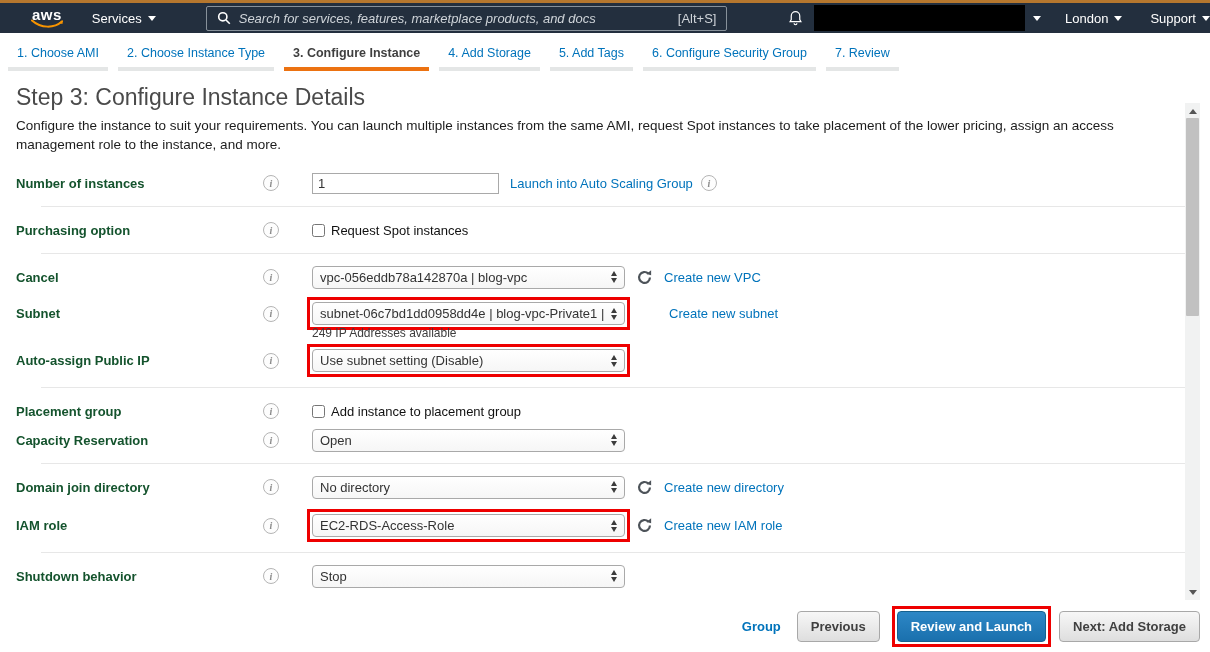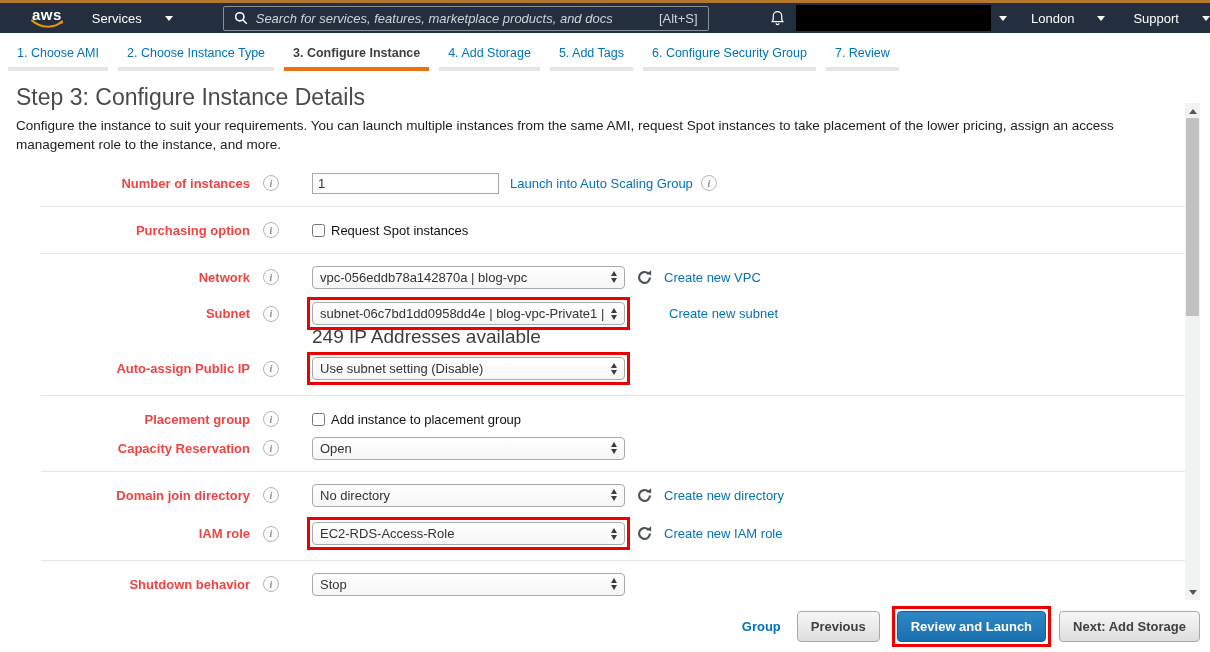--- a/index.html
+++ b/index.html
@@ -5,21 +5,21 @@
   * { box-sizing: border-box; margin: 0; padding: 0; }
   html,body { width:1210px; height:652px; overflow:hidden; background:#fff;
     font-family:"Liberation Sans", sans-serif; }
 
   
   .top-accent { height:3px; background:#b5772e; }
   .topnav { height:30px; background:#232f3e; display:flex; align-items:center; color:#fff; }
   .aws-logo { margin-left:32px; position:relative; font-weight:bold; font-size:15px;
     letter-spacing:.5px; line-height:14px; padding-bottom:6px; }
   .aws-logo svg { position:absolute; left:-1px; bottom:0; }
-  .nav-item { font-size:13px; color:#fff; display:flex; align-items:center; gap:23px; cursor:pointer; }
+  .nav-item { font-size:13px; color:#fff; display:flex; align-items:center; gap:6px; cursor:pointer; }
   .services { margin-left:30px; }
   .caret { width:0; height:0; border-left:4px solid transparent; border-right:4px solid transparent;
     border-top:5px solid #fff; display:inline-block; }
   .searchbox { margin-left:50px; width:556px; height:25px; border:1px solid #87919a; border-radius:2px;
     display:flex; align-items:center; padding:0 10px; gap:8px; background:#232f3e; }
   .searchbox input { flex:1; background:transparent; border:none; outline:none; color:#eee;
     font-size:13px; font-style:italic; font-family:"Liberation Sans",sans-serif; }
   .searchbox input::placeholder { color:#cfd4d9; font-style:italic; }
   .shortcut { color:#cfd4d9; font-size:13px; }
   .bell { margin-left:60px; display:flex; align-items:center; cursor:pointer; }
@@ -35,21 +35,21 @@
     border-bottom:4px solid #e4e6e6; white-space:nowrap; cursor:pointer; }
   .tab.active { color:#3f3f3f; font-weight:bold; border-bottom-color:#ec7211; cursor:default; }
 
   
   .content { position:relative; height:525px; overflow:hidden; padding-left:16px; background:#fff; }
   .page-title { font-size:23px; color:#4a4a4a; font-weight:400; margin-top:9px; }
   .page-desc { width:1166px; font-size:13.5px; color:#1c1c1c; line-height:19px; margin-top:5px; }
 
   .form { margin-top:16px; }
   .row { display:flex; align-items:center; min-height:26px; margin-bottom:3px; }
-  .lbl { width:234px; text-align:right; font-weight:bold; font-size:13px; color:#ef4444; }
+  .lbl { width:234px; text-align:left; font-weight:bold; font-size:13px; color:#14532d; }
   .info { width:16px; height:16px; min-width:16px; border:1px solid #b5b5b5; border-radius:50%;
     color:#8a8a8a; font:italic bold 10px "Liberation Serif", serif; display:flex; align-items:center;
     justify-content:center; margin-left:13px; background:#fdfdfd; cursor:pointer; }
   .ctrl { margin-left:33px; display:flex; align-items:center; }
   .ctrl .info { margin-left:8px; }
 
   input.txt { width:187px; height:21px; border:1px solid #a9a9a9; font-size:13px; padding:0 5px;
     color:#333; font-family:"Liberation Sans",sans-serif; }
   .select { width:313px; height:23px; border:1px solid #a9a9a9; border-radius:4px;
     background:linear-gradient(#ffffff,#f6f6f6); display:flex; align-items:center;
@@ -59,21 +59,21 @@
   .tri-up { width:0; height:0; border-left:3.5px solid transparent; border-right:3.5px solid transparent;
     border-bottom:5px solid #3c3c3c; margin-bottom:2px; }
   .tri-dn { width:0; height:0; border-left:3.5px solid transparent; border-right:3.5px solid transparent;
     border-top:5px solid #3c3c3c; }
   .redbox { border:3px solid #ee0000; padding:2px; display:inline-flex; background:transparent; }
   .refresh { margin-left:11px; display:flex; align-items:center; cursor:pointer; }
   .link { color:#0073bb; font-size:13px; text-decoration:none; margin-left:11px; cursor:pointer; }
   .link-aligned { margin-left:39px; }
   .chk { display:flex; align-items:center; font-size:13px; color:#111; cursor:pointer; }
   .chk input { width:13px; height:13px; margin-right:6px; }
-  .note { padding-left:296px; font-size:19px; color:#3d3d3d; margin-top:-4px; margin-bottom:4px; }
+  .note { padding-left:296px; font-size:12px; color:#3d3d3d; margin-top:-4px; margin-bottom:4px; }
   .divider { border:none; border-top:1px solid #e7e7e7; margin:10px 25px 10px 25px; }
 
   
   .scrollbar { position:absolute; right:10px; top:28px; bottom:0; width:15px; background:#f1f2f2; }
   .scroll-btn { position:absolute; left:0; width:15px; height:16px; background:#f1f2f2;
     display:flex; align-items:center; justify-content:center; cursor:pointer; }
   .scroll-btn.up { top:0; }
   .scroll-btn.down { bottom:0; }
   .s-tri-up { width:0; height:0; border-left:4px solid transparent; border-right:4px solid transparent;
     border-bottom:5px solid #555; }
@@ -177,21 +177,21 @@
         <label class="chk">
           <input type="checkbox" style="">
           <span>Request Spot instances</span>
         </label>
       </div>
     </div>
 
     <hr class="divider">
 
     <div class="row" style="margin-bottom:7px;">
-      <div class="lbl">Network</div>
+      <div class="lbl">Cancel</div>
       <div class="info">
           <span>i</span>
         </div>
       <div class="ctrl">
         <div class="select">
           <span class="sel-text">vpc-056eddb78a142870a | blog-vpc</span>
           <span class="sel-arrows">
               <i class="tri-up"></i>
               <i class="tri-dn"></i>
             </span>

